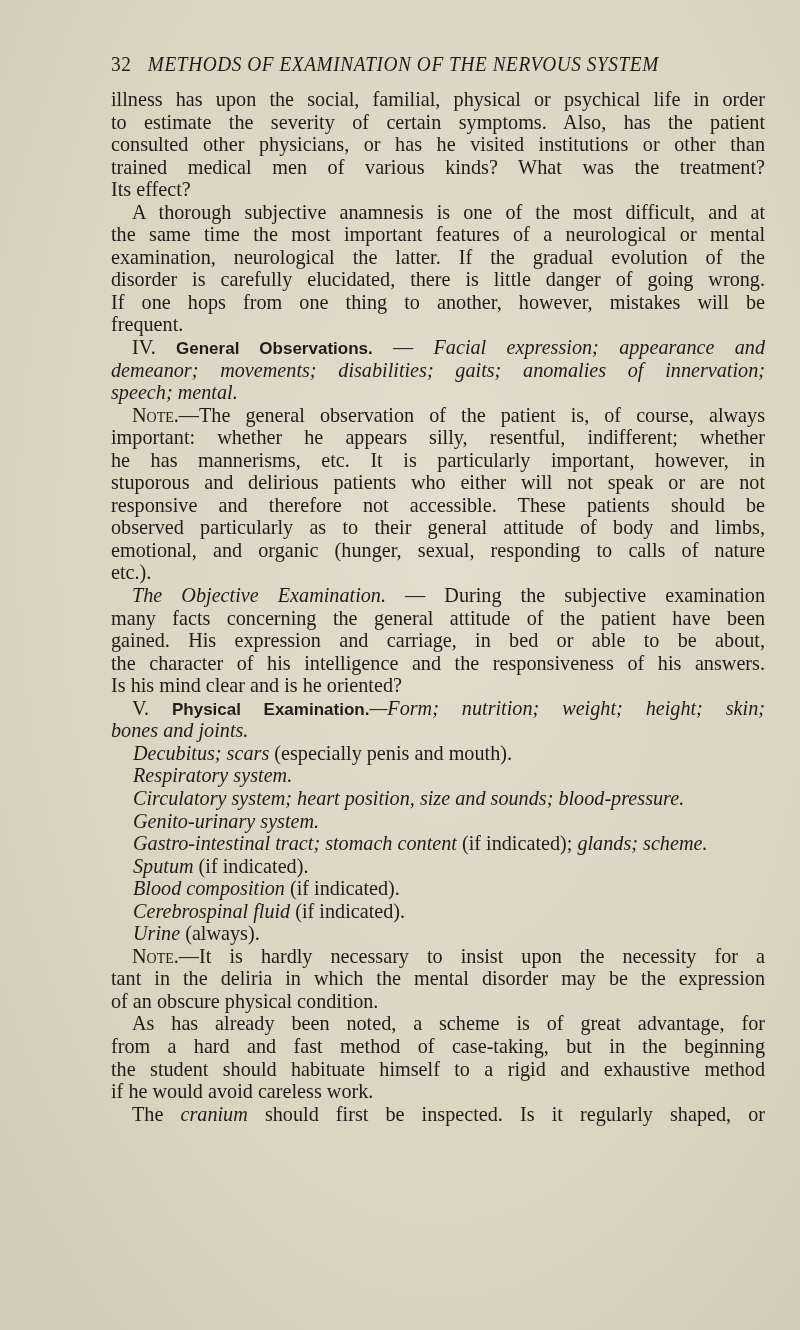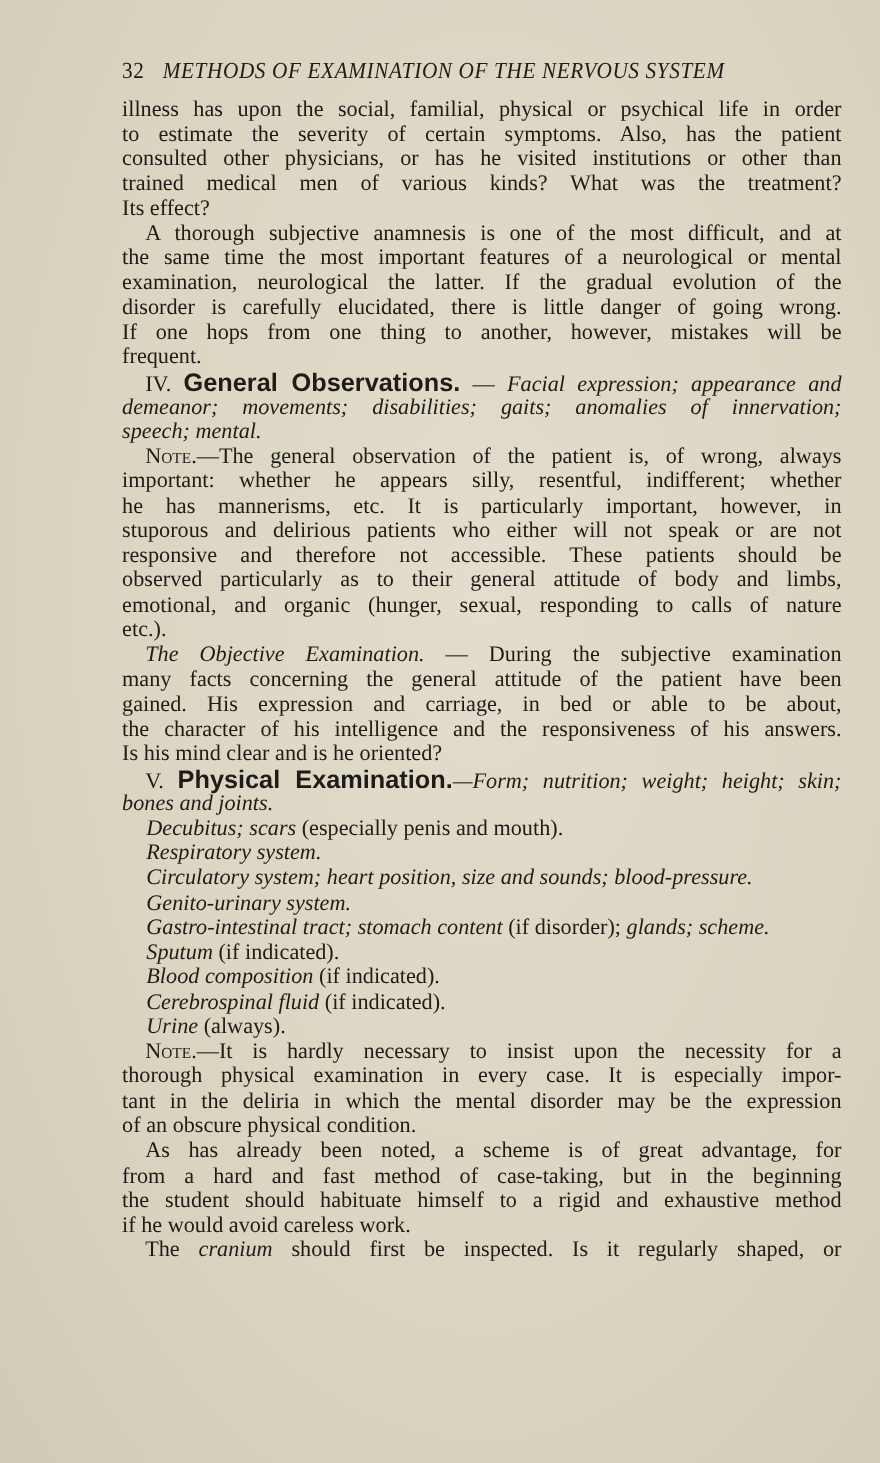--- a/index.html
+++ b/index.html
@@ -21,21 +21,21 @@
   .text {
     position: absolute; left: 111px; top: 88px; width: 654px;
     font-size: 20.2px; line-height: 22.55px;
   }
   .line { display: block; white-space: nowrap; text-align: justify; text-align-last: justify; height: 22.55px; }
   .line.last { text-align-last: left; }
   .indent { padding-left: 21px; }
   .list-item { padding-left: 22px; text-align-last: left; }
   i { font-style: italic; }
   .sc { font-variant: small-caps; }
-  .bold-sans { font-family: "Liberation Sans", "DejaVu Sans", sans-serif; font-weight: bold; font-size: 23px; }
+  .bold-sans { font-family: "Liberation Sans", "DejaVu Sans", sans-serif; font-weight: bold; font-size: 17px; }
 </style>
 </head>
 <body>
 
 <div class="page">
 
   <div class="running-head">
     <span class="folio">32</span>
     <span class="title">METHODS OF EXAMINATION OF THE NERVOUS SYSTEM</span>
   </div>
@@ -50,21 +50,21 @@
     <span class="line">the same time the most important features of a neurological or mental</span>
     <span class="line">examination, neurological the latter.  If the gradual evolution of the</span>
     <span class="line">disorder is carefully elucidated, there is little danger of going wrong.</span>
     <span class="line">If one hops from one thing to another, however, mistakes will be</span>
     <span class="line last">frequent.</span>
 
     <span class="line indent"><span>IV.</span> <span class="bold-sans">General Observations.</span><span> — </span><i>Facial expression; appearance and</i></span>
     <span class="line"><i>demeanor; movements; disabilities; gaits; anomalies of innervation;</i></span>
     <span class="line last"><i>speech; mental.</i></span>
 
-    <span class="line indent"><span class="sc">Note.</span><span>—The general observation of the patient is, of wrong, always</span></span>
+    <span class="line indent"><span class="sc">Note.</span><span>—The general observation of the patient is, of course, always</span></span>
     <span class="line">important: whether he appears silly, resentful, indifferent; whether</span>
     <span class="line">he has mannerisms, etc.  It is particularly important, however, in</span>
     <span class="line">stuporous and delirious patients who either will not speak or are not</span>
     <span class="line">responsive and therefore not accessible.  These patients should be</span>
     <span class="line">observed particularly as to their general attitude of body and limbs,</span>
     <span class="line">emotional, and organic (hunger, sexual, responding to calls of nature</span>
     <span class="line last">etc.).</span>
 
     <span class="line indent"><i>The Objective Examination.</i><span> — During the subjective examination</span></span>
     <span class="line">many facts concerning the general attitude of the patient have been</span>
@@ -72,28 +72,27 @@
     <span class="line">the character of his intelligence and the responsiveness of his answers.</span>
     <span class="line last">Is his mind clear and is he oriented?</span>
 
     <span class="line indent"><span>V.</span> <span class="bold-sans">Physical Examination.</span><i>—Form; nutrition; weight; height; skin;</i></span>
     <span class="line last"><i>bones and joints.</i></span>
 
     <span class="line list-item"><i>Decubitus; scars</i><span> (especially penis and mouth).</span></span>
     <span class="line list-item"><i>Respiratory system.</i></span>
     <span class="line list-item"><i>Circulatory system; heart position, size and sounds; blood-pressure.</i></span>
     <span class="line list-item"><i>Genito-urinary system.</i></span>
-    <span class="line list-item"><i>Gastro-intestinal tract; stomach content</i><span> (if disorder); </span><i>glands; scheme.</i></span>
+    <span class="line list-item"><i>Gastro-intestinal tract; stomach content</i><span> (if indicated); </span><i>glands; scheme.</i></span>
     <span class="line list-item"><i>Sputum</i><span> (if indicated).</span></span>
     <span class="line list-item"><i>Blood composition</i><span> (if indicated).</span></span>
     <span class="line list-item"><i>Cerebrospinal fluid</i><span> (if indicated).</span></span>
     <span class="line list-item"><i>Urine</i><span> (always).</span></span>
 
     <span class="line indent"><span class="sc">Note.</span><span>—It is hardly necessary to insist upon the necessity for a</span></span>
-    <span class="line">thorough physical examination in every case.  It is especially impor-</span>
     <span class="line">tant in the deliria in which the mental disorder may be the expression</span>
     <span class="line last">of an obscure physical condition.</span>
 
     <span class="line indent">As has already been noted, a scheme is of great advantage, for</span>
     <span class="line">from a hard and fast method of case-taking, but in the beginning</span>
     <span class="line">the student should habituate himself to a rigid and exhaustive method</span>
     <span class="line last">if he would avoid careless work.</span>
     <span class="line indent"><span>The </span><i>cranium</i><span> should first be inspected.  Is it regularly shaped, or</span></span>
   </div>
 </div>

